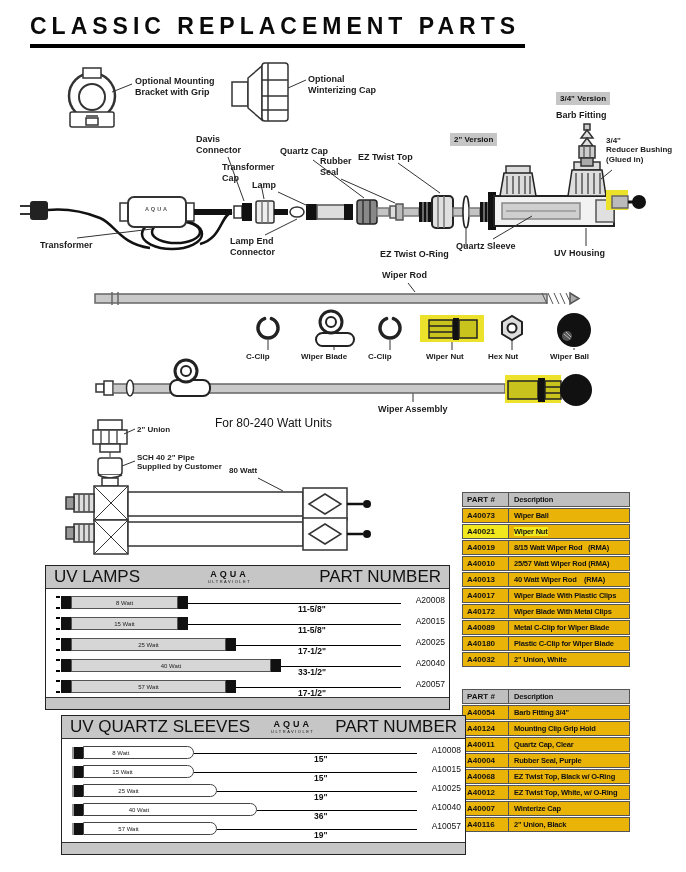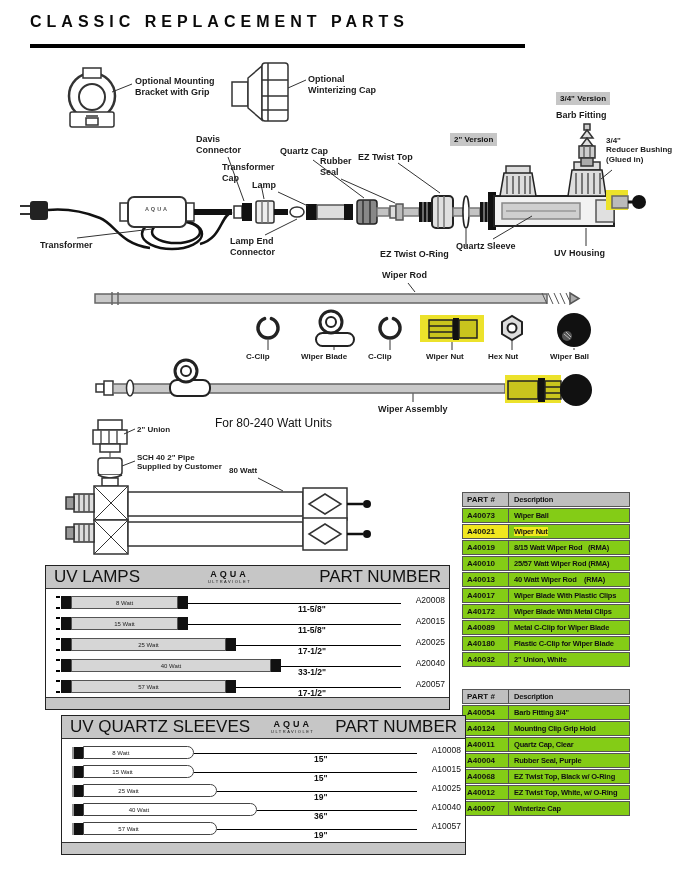--- a/index.html
+++ b/index.html
@@ -1,33 +1,33 @@
 <!DOCTYPE html>
 <html><head>
 <meta charset="utf-8">
 <style>
   html,body{margin:0;padding:0;background:#e9e9e9;}
   .page{position:relative;width:686px;height:872px;background:#fff;margin:0 auto;
         font-family:"Liberation Sans",sans-serif;color:#111;overflow:hidden;}
   
-  .title{position:absolute;left:30px;top:13px;font-size:16px;font-weight:bold;
+  .title{position:absolute;left:30px;top:13px;font-size:23px;font-weight:bold;
          letter-spacing:5px;color:#0a0a0a;white-space:nowrap;}
   .title-rule{position:absolute;left:30px;top:44px;width:495px;height:4px;background:#000;}
   
   .lbl{position:absolute;font-size:9px;font-weight:bold;color:#1b1b1b;text-align:left;
        white-space:pre-line;line-height:1.18;}
   .lbl.left{text-align:left;}
   .lbl.sm{font-size:8px;}
   .vbox{position:absolute;background:#c6c6c6;color:#111;font-size:8px;font-weight:bold;
         padding:2px 4px;text-align:center;white-space:nowrap;}
   .plain{position:absolute;font-size:12px;color:#111;white-space:nowrap;}
   
   .ptable{position:absolute;width:168px;}
   .prow{box-sizing:border-box;height:15px;display:flex;align-items:center;
-        border:1px solid #555;margin-bottom:1px;background:#84cc16;}
+        border:1px solid #555;margin-bottom:1px;background:#eab308;}
   .phead{background:#bfbfbf;}
   .pc1{box-sizing:border-box;width:46px;height:100%;display:flex;align-items:center;
        padding-left:4px;border-right:1px solid #555;font-size:8px;font-weight:bold;}
   .pc2{flex:1;padding-left:5px;font-size:7.5px;font-weight:bold;letter-spacing:-0.2px;
        white-space:pre;overflow:hidden;}
   .hl .pc1{background:#f0e71e;}
   .hl .pc2 span{background:#f0e71e;}
   
   .panel{position:absolute;box-sizing:border-box;border:1.5px solid #222;background:#fff;}
   .phdr{height:22px;background:#c6c6c6;border-bottom:1px solid #333;display:flex;
@@ -476,20 +476,24 @@
         <div class="pc2"><span>EZ Twist Top, Black w/ O-Ring</span></div>
       </div>
     <div class="prow">
         <div class="pc1">A40012</div>
         <div class="pc2"><span>EZ Twist Top, White, w/ O-Ring</span></div>
       </div>
     <div class="prow">
         <div class="pc1">A40007</div>
         <div class="pc2"><span>Winterize Cap</span></div>
       </div>
+    <div class="prow">
+        <div class="pc1">A40116</div>
+        <div class="pc2"><span>2" Union, Black</span></div>
+      </div>
   </div>
 
   <div class="panel" style="left:45px;top:565px;width:405px;height:145px">
     <div class="phdr">
       <span class="phdr-title">UV LAMPS</span>
       <span class="aqua-logo">
         <div class="aqua-top">AQUA</div>
         <div class="aqua-sub">ULTRAVIOLET</div>
       </span>
       <span class="phdr-pn">PART NUMBER</span>

